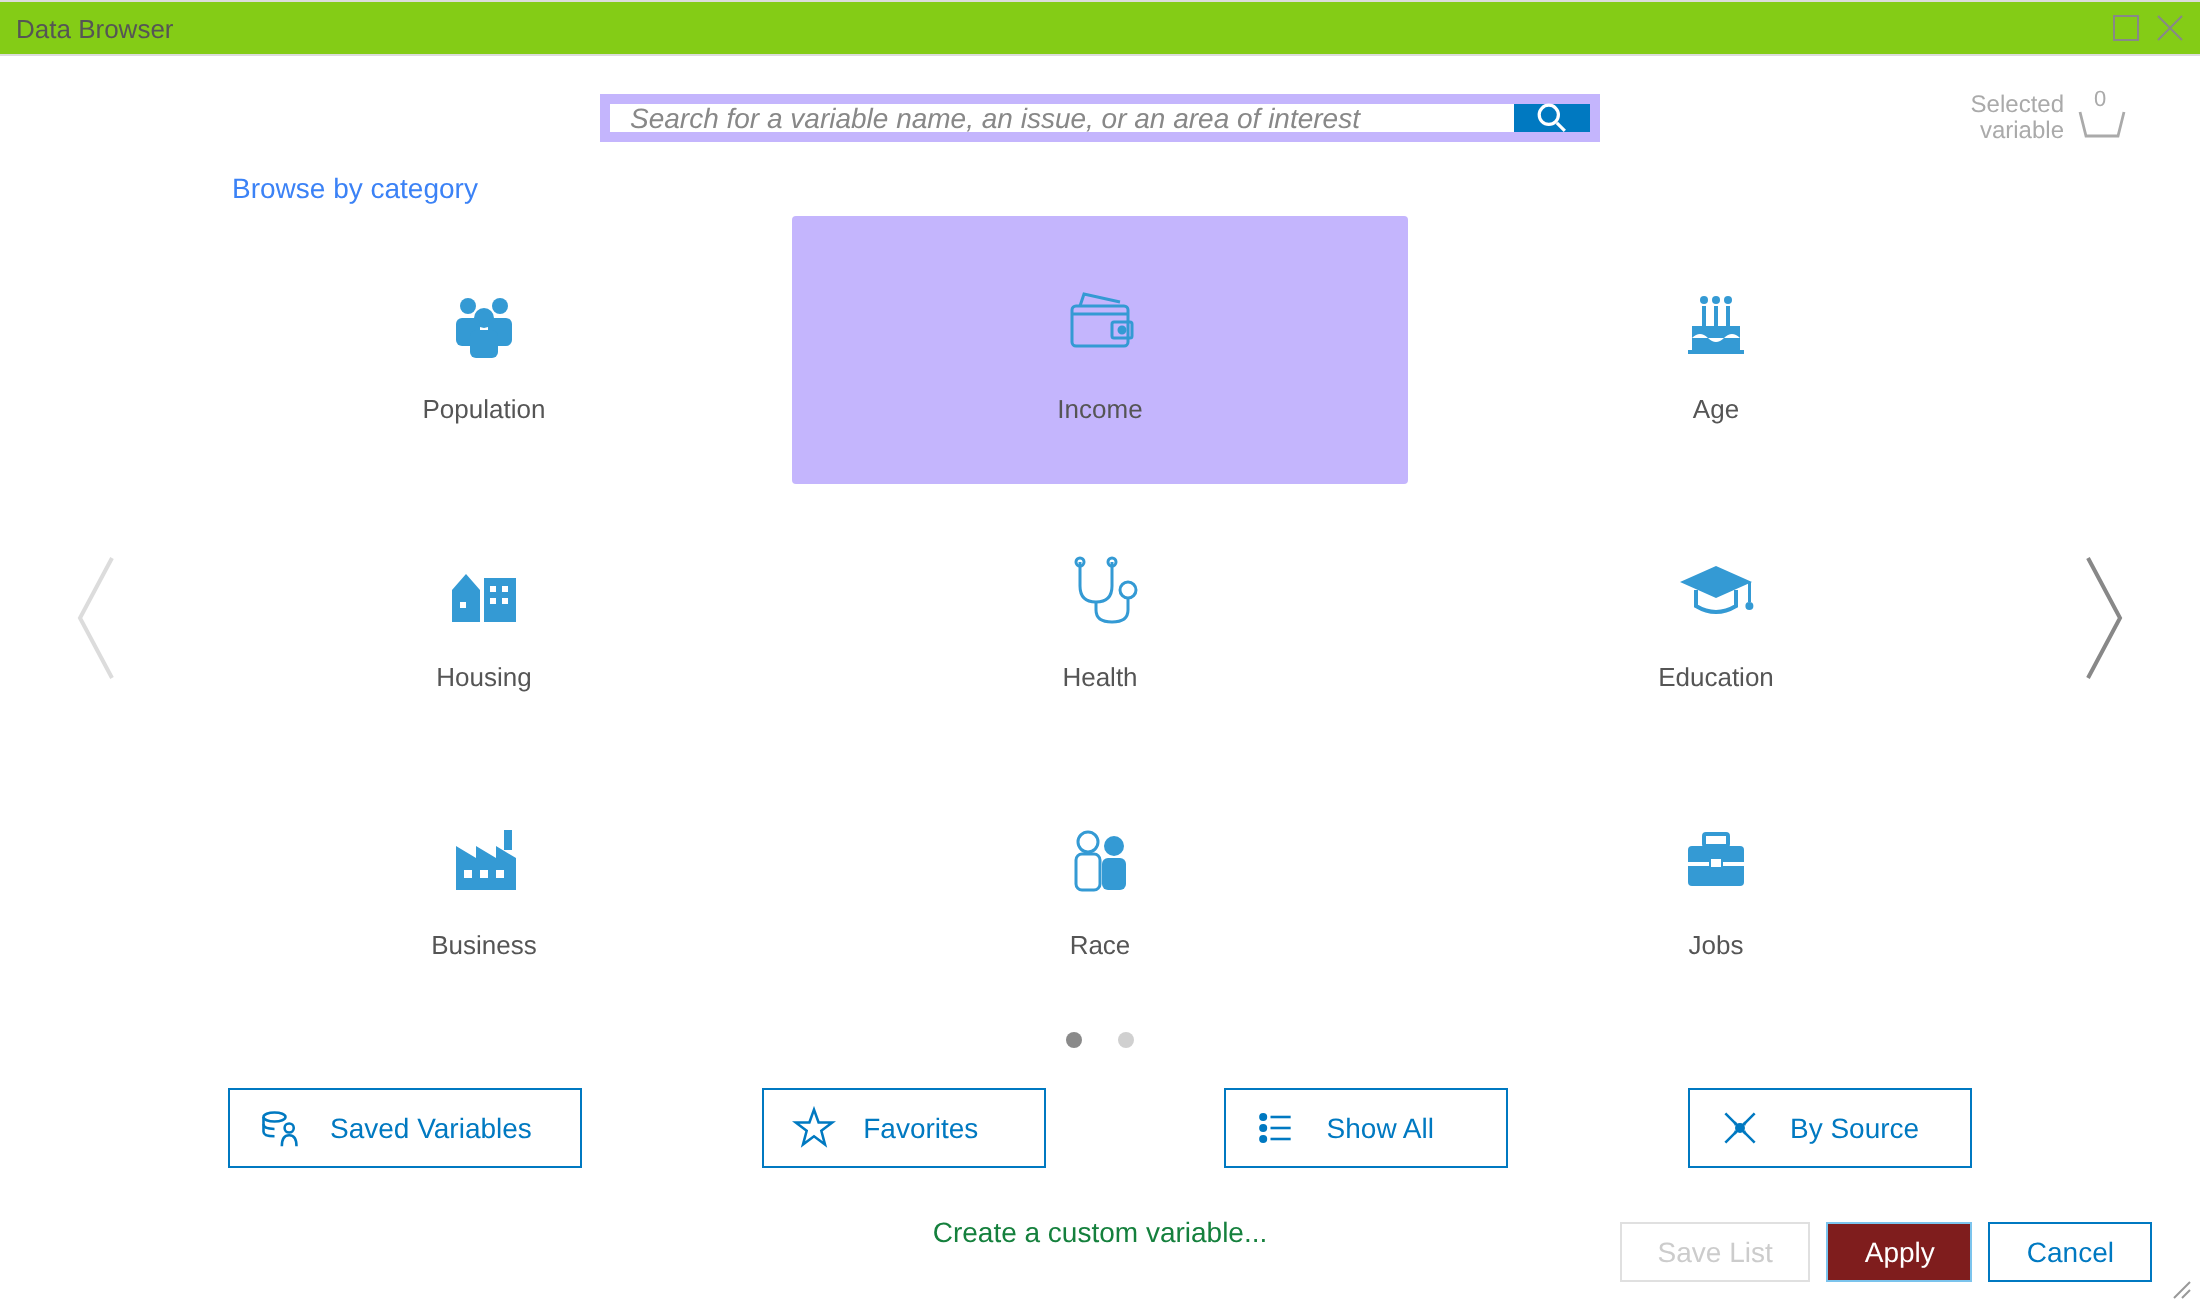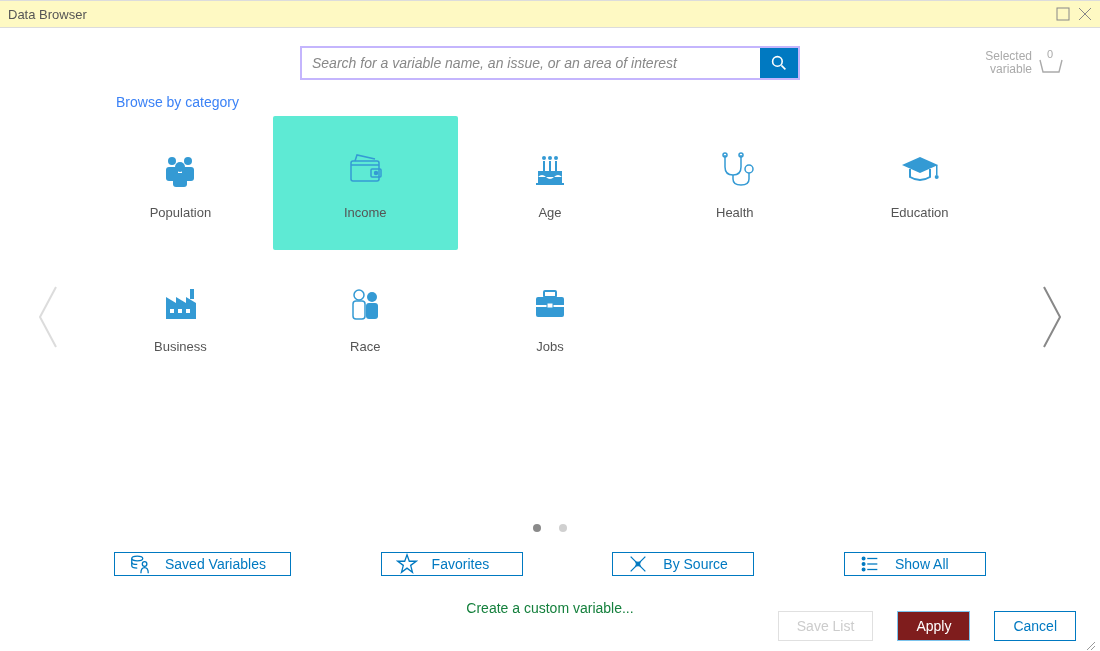--- a/index.html
+++ b/index.html
@@ -1,61 +1,61 @@
 <!DOCTYPE html>
 <html><head>
 <meta charset="utf-8">
 <style>
   * { box-sizing: border-box; }
   html, body { margin: 0; padding: 0; font-family: "Avenir Next", "Segoe UI", Arial, sans-serif; width: 1100px; height: 651px; overflow: hidden; background: #fff; }
-  .titlebar { height: 28px; background: #fef9c3; border-top: 1px solid #dcdcdc; border-bottom: 1px solid #dcdcdc; display: flex; align-items: center; padding: 0 8px; color: #555; font-size: 13px; }
+  .titlebar { height: 28px; background: #84cc16; border-top: 1px solid #dcdcdc; border-bottom: 1px solid #dcdcdc; display: flex; align-items: center; padding: 0 8px; color: #555; font-size: 13px; }
   .titlebar .spacer { flex: 1; }
   .titlebar .win-icon { width: 14px; height: 14px; margin-left: 8px; stroke: #888; fill: none; stroke-width: 1; cursor: pointer; }
 
   .searchrow { display: flex; align-items: center; margin-top: 18px; padding: 0 36px; }
   .searchrow .left-gap { width: 264px; }
-  .searchbox { display: flex; border: 2px solid #c4b5fd; height: 34px; width: 500px; }
+  .searchbox { display: flex; border: 5px solid #c4b5fd; height: 24px; width: 500px; }
   .searchbox input { flex: 1; border: none; padding: 0 10px; font-size: 14px; font-style: italic; color: #999; outline: none; background: #fff; }
   .searchbox input::placeholder { color: #888; font-style: italic; }
   .searchbtn { width: 38px; background: #0079c1; display: flex; align-items: center; justify-content: center; cursor: pointer; }
   .searchbtn svg { stroke: #fff; fill: none; stroke-width: 2; width: 16px; height: 16px; }
   .selvars { margin-left: auto; display: flex; align-items: center; color: #aaa; font-size: 12px; line-height: 13px; }
   .selvars .labels { text-align: right; margin-right: 6px; }
   .selvars .basket { position: relative; width: 26px; height: 22px; }
   .selvars .basket svg { stroke: #aaa; fill: none; stroke-width: 1.4; width: 26px; height: 22px; }
   .selvars .count { position: absolute; top: -4px; left: 9px; font-size: 11px; color: #aaa; }
 
   .browse-label { color: #3b82f6; font-size: 14px; padding: 14px 0 0 116px; }
 
   .carousel { display: flex; align-items: center; padding: 0 28px; margin-top: 6px; }
   .arrow { width: 40px; display: flex; align-items: center; justify-content: center; cursor: pointer; }
   .arrow svg { width: 32px; height: 68px; fill: none; stroke-width: 2; }
   .arrow.left svg { stroke: #dcdcdc; }
   .arrow.right svg { stroke: #888; }
 
-  .grid { flex: 1; display: grid; grid-template-columns: repeat(5, 1fr); grid-template-rows: repeat(3, 134px); column-gap: 0; row-gap: 0; padding: 0 20px; }
+  .grid { flex: 1; display: grid; grid-template-columns: repeat(3, 1fr); grid-template-rows: repeat(3, 134px); column-gap: 0; row-gap: 0; padding: 0 20px; }
   .cat { display: flex; flex-direction: column; align-items: center; justify-content: center; cursor: pointer; border-radius: 2px; }
-  .cat.selected { background: #5eead4; }
+  .cat.selected { background: #c4b5fd; }
   .cat .ic { width: 44px; height: 44px; display: flex; align-items: center; justify-content: center; }
   .cat .ic svg { fill: #349ad4; width: 40px; height: 40px; }
   .cat.outline .ic svg { fill: none; stroke: #349ad4; stroke-width: 1.5; }
   .cat .lbl { margin-top: 14px; font-size: 13px; color: #555; }
 
   .dots { display: flex; justify-content: center; gap: 18px; margin-top: 6px; }
   .dot { width: 8px; height: 8px; border-radius: 50%; cursor: pointer; }
   .dot.active { background: #8a8a8a; }
   .dot.inactive { background: #d0d0d0; }
 
   .quickrow { display: flex; justify-content: space-between; padding: 20px 114px 0 114px; }
-  .quickbtn { display: flex; align-items: center; border: 1px solid #0079c1; color: #0079c1; height: 24px; padding: 0 24px 0 14px; font-size: 14px; cursor: pointer; min-width: 142px; }
+  .quickbtn { display: flex; align-items: center; border: 1px solid #0079c1; color: #0079c1; height: 40px; padding: 0 24px 0 14px; font-size: 14px; cursor: pointer; min-width: 142px; }
   .quickbtn svg { width: 22px; height: 22px; margin-right: 14px; fill: none; stroke: #0079c1; stroke-width: 1.4; }
 
   .customlink { text-align: center; color: #15803d; font-size: 14px; margin-top: 24px; cursor: pointer; }
 
-  .footer { position: absolute; bottom: 10px; right: 24px; display: flex; gap: 24px; align-items: center; }
+  .footer { position: absolute; bottom: 10px; right: 24px; display: flex; gap: 8px; align-items: center; }
   .btn { height: 30px; padding: 0 18px; font-size: 14px; border: 1px solid; display: flex; align-items: center; cursor: pointer; }
   .btn.save { color: #ccc; border-color: #e0e0e0; cursor: default; }
   .btn.apply { color: #fff; background: #7f1d1d; border-color: #7cc4ed; }
   .btn.cancel { color: #0079c1; border-color: #0079c1; }
   .resize { position: absolute; bottom: 2px; right: 4px; width: 12px; height: 12px; cursor: nwse-resize; }
   .resize svg { stroke: #999; stroke-width: 1; }
 </style>
 </head>
 <body>
 
@@ -144,20 +144,35 @@
             <circle cx="14" cy="9" r="2"></circle>
             <circle cx="20" cy="9" r="2"></circle>
             <circle cx="26" cy="9" r="2"></circle>
             <rect x="6" y="34" width="28" height="2"></rect>
           </svg>
         </div>
       <div class="lbl">Age</div>
     </div>
 
 
+    <div class="cat">
+      <div class="ic">
+          <svg viewBox="0 0 40 40">
+            <rect x="4" y="20" width="14" height="16"></rect>
+            <path d="M4 20 L11 12 L18 20 Z"></path>
+            <rect x="8" y="26" width="3" height="3" fill="#fff"></rect>
+            <rect x="20" y="14" width="16" height="22"></rect>
+            <rect x="23" y="18" width="3" height="3" fill="#fff"></rect>
+            <rect x="29" y="18" width="3" height="3" fill="#fff"></rect>
+            <rect x="23" y="24" width="3" height="3" fill="#fff"></rect>
+            <rect x="29" y="24" width="3" height="3" fill="#fff"></rect>
+          </svg>
+        </div>
+      <div class="lbl">Housing</div>
+    </div>
 
     <div class="cat outline">
       <div class="ic">
           <svg viewBox="0 0 40 40">
             <path d="M10 6 L10 18 Q10 26 18 26 Q26 26 26 18 L26 6"></path>
             <circle cx="10" cy="6" r="2"></circle>
             <circle cx="26" cy="6" r="2"></circle>
             <path d="M18 26 L18 30 Q18 36 26 36 Q34 36 34 30 L34 24"></path>
             <circle cx="34" cy="20" r="4"></circle>
           </svg>
@@ -245,37 +260,37 @@
     <span>Saved Variables</span>
   </div>
   <div class="quickbtn">
     <svg viewBox="0 0 24 24">
         <path d="M12 2 L14.5 9 L22 9 L16 13.5 L18 21 L12 16.5 L6 21 L8 13.5 L2 9 L9.5 9 Z"></path>
       </svg>
     <span>Favorites</span>
   </div>
   <div class="quickbtn">
     <svg viewBox="0 0 24 24">
-        <circle cx="12" cy="12" r="2" class="filled" fill="#0079c1"></circle>
-        <path d="M4 4 L10 10 M20 4 L14 10 M4 20 L10 14 M20 20 L14 14"></path>
-        <path d="M9 9 L10 10 L9 10 M15 9 L14 10 L15 10 M9 15 L10 14 L9 14 M15 15 L14 14 L15 14" fill="#0079c1"></path>
-      </svg>
-    <span>By Source</span>
-  </div>
-  <div class="quickbtn">
-    <svg viewBox="0 0 24 24">
         <circle cx="5" cy="6" r="1.5" fill="#0079c1"></circle>
         <path d="M9 6 L20 6"></path>
         <circle cx="5" cy="12" r="1.5" fill="#0079c1"></circle>
         <path d="M9 12 L20 12"></path>
         <circle cx="5" cy="18" r="1.5" fill="#0079c1"></circle>
         <path d="M9 18 L20 18"></path>
       </svg>
     <span>Show All</span>
   </div>
+  <div class="quickbtn">
+    <svg viewBox="0 0 24 24">
+        <circle cx="12" cy="12" r="2" class="filled" fill="#0079c1"></circle>
+        <path d="M4 4 L10 10 M20 4 L14 10 M4 20 L10 14 M20 20 L14 14"></path>
+        <path d="M9 9 L10 10 L9 10 M15 9 L14 10 L15 10 M9 15 L10 14 L9 14 M15 15 L14 14 L15 14" fill="#0079c1"></path>
+      </svg>
+    <span>By Source</span>
+  </div>
 </div>
 
 <div class="customlink">Create a custom variable...</div>
 
 <div class="footer">
   <div class="btn save">Save List</div>
   <div class="btn apply">Apply</div>
   <div class="btn cancel">Cancel</div>
 </div>
 

